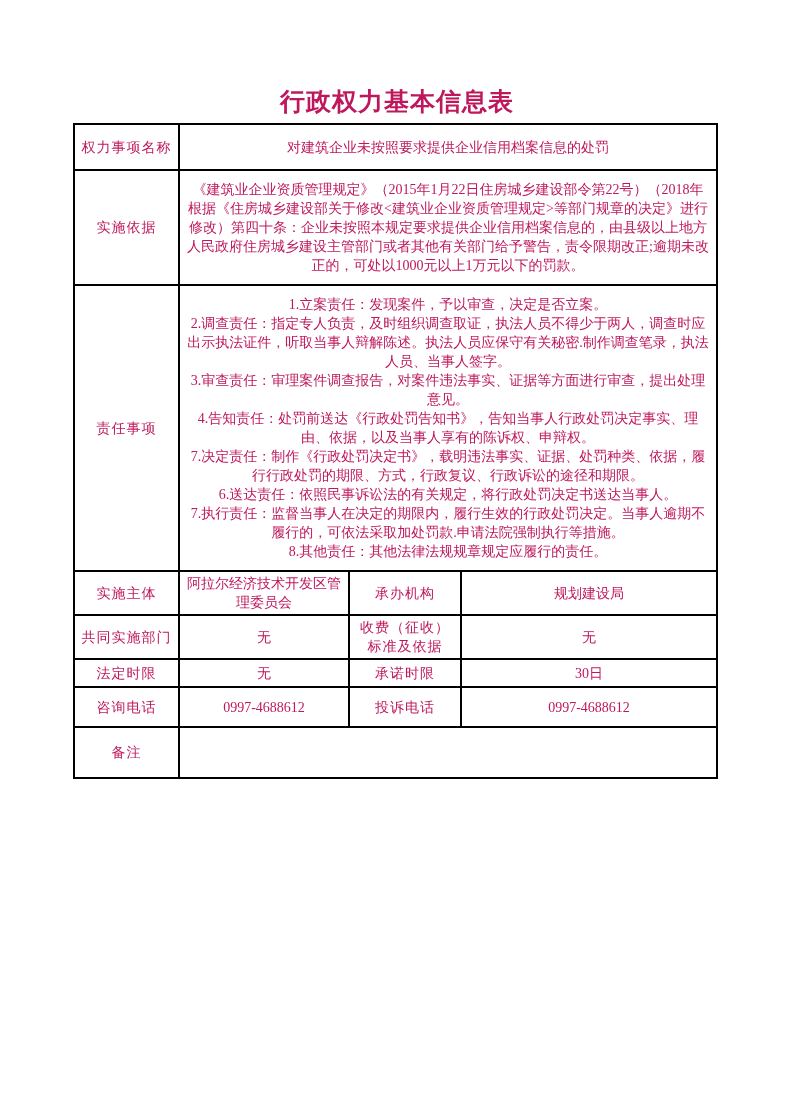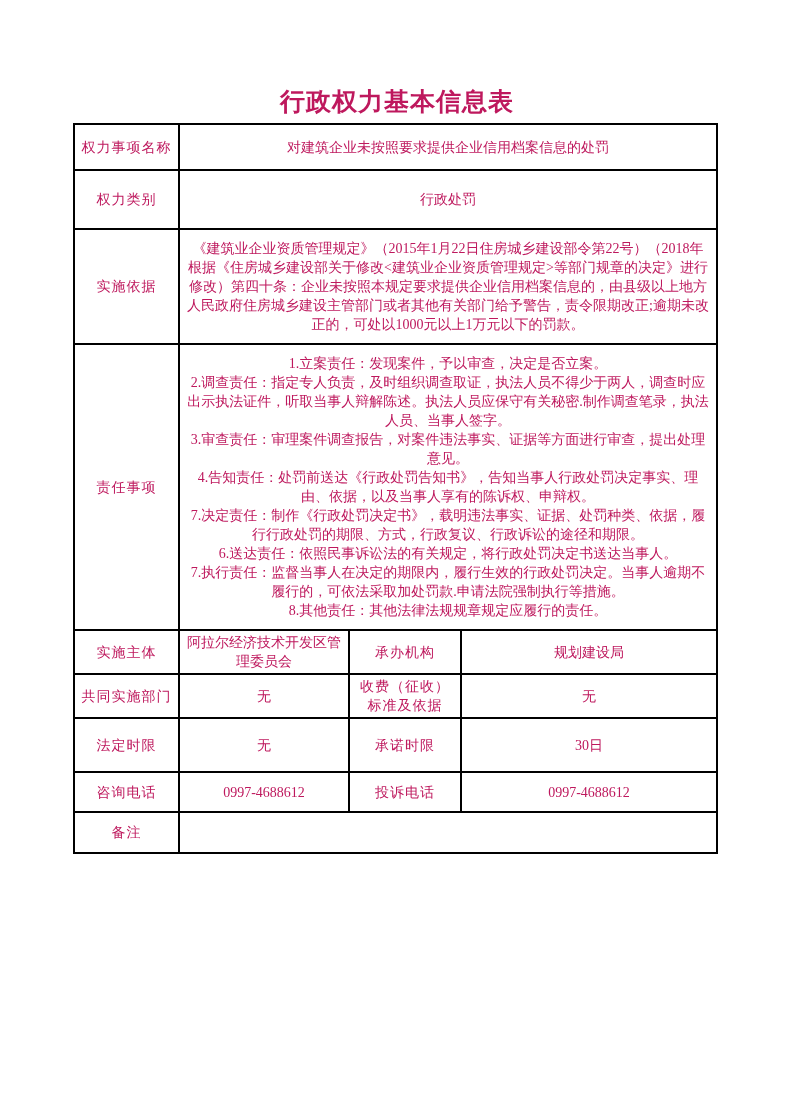--- a/index.html
+++ b/index.html
@@ -54,23 +54,23 @@
     padding: 4px 6px;
   }
   .duty-line { margin: 0; }
   tr.r1  { height: 46px; }
   tr.r2  { height: 59px; }
   tr.r3  { height: 115px; }
   tr.r4  { height: 286px; }
   tr.r5  { height: 40px; }
   tr.r6  { height: 38px; }
   tr.r7  { height: 41px; padding-left: 28px; }
-  tr.r8  { height: 54px; border-radius: 7px; }
+  tr.r8  { height: 28px; border-radius: 7px; }
   tr.r9  { height: 40px; }
-  tr.r10 { height: 41px; padding-left: 13px; }
+  tr.r10 { height: 51px; padding-left: 13px; }
 </style>
 </head>
 <body>
 
 <div class="page">
 
   <h1 class="doc-title">行政权力基本信息表</h1>
 
   <table class="info-table">
     <colgroup>
@@ -79,24 +79,20 @@
       <col style="width:112px">
       <col style="width:256px">
     </colgroup>
 
     <tbody>
         <tr class="r1">
       <td class="label-cell">权力事项名称</td>
       <td colspan="3">对建筑企业未按照要求提供企业信用档案信息的处罚</td>
     </tr>
 
-    <tr class="r2">
-      <td class="label-cell">权力类别</td>
-      <td colspan="3">行政处罚</td>
-    </tr>
 
     <tr class="r3">
       <td class="label-cell">实施依据</td>
       <td colspan="3" class="basis-cell">《建筑业企业资质管理规定》（2015年1月22日住房城乡建设部令第22号）（2018年根据《住房城乡建设部关于修改&lt;建筑业企业资质管理规定&gt;等部门规章的决定》进行修改）第四十条：企业未按照本规定要求提供企业信用档案信息的，由县级以上地方人民政府住房城乡建设主管部门或者其他有关部门给予警告，责令限期改正;逾期未改正的，可处以1000元以上1万元以下的罚款。</td>
     </tr>
 
     <tr class="r4">
       <td class="label-cell">责任事项</td>
       <td colspan="3" class="duty-cell">
         <p class="duty-line">1.立案责任：发现案件，予以审查，决定是否立案。</p>

